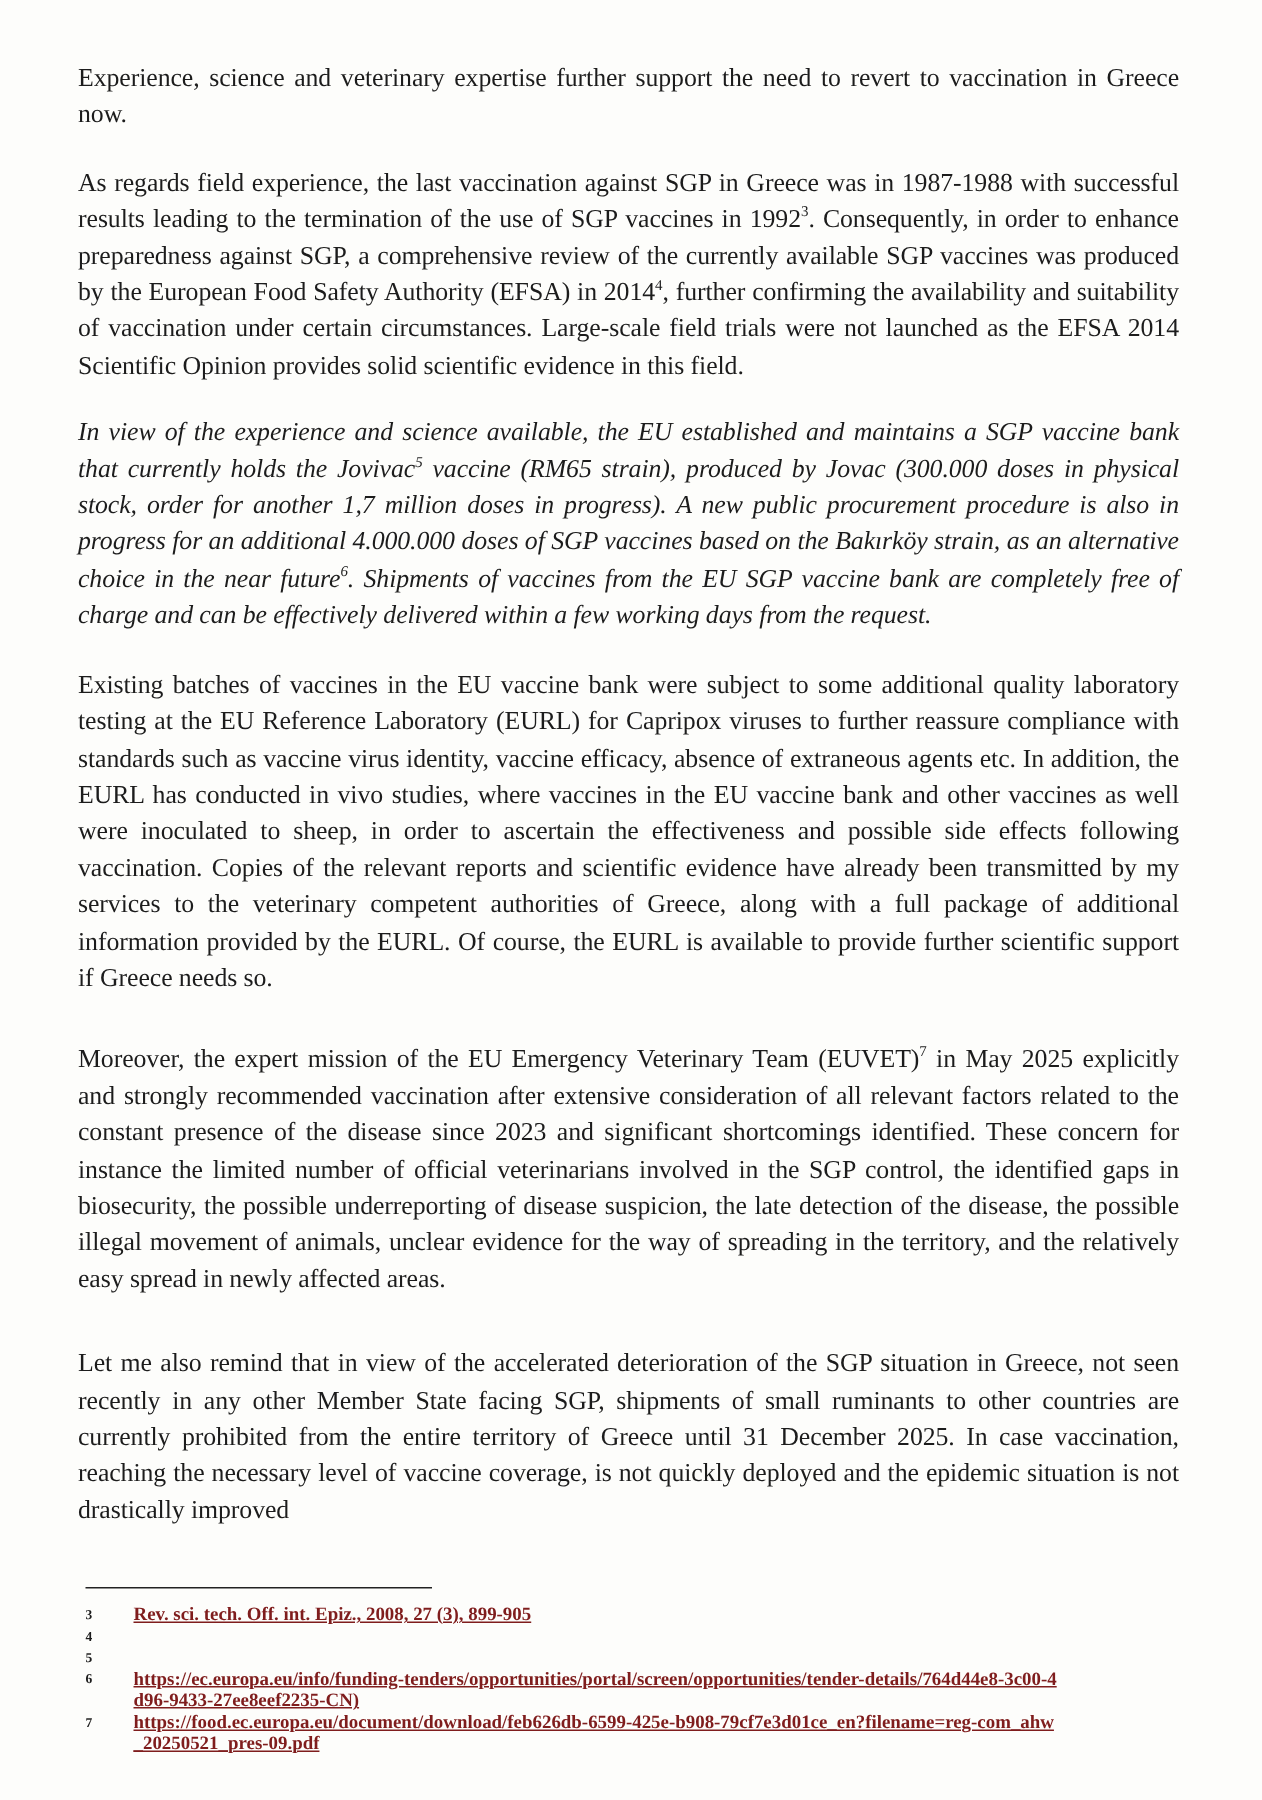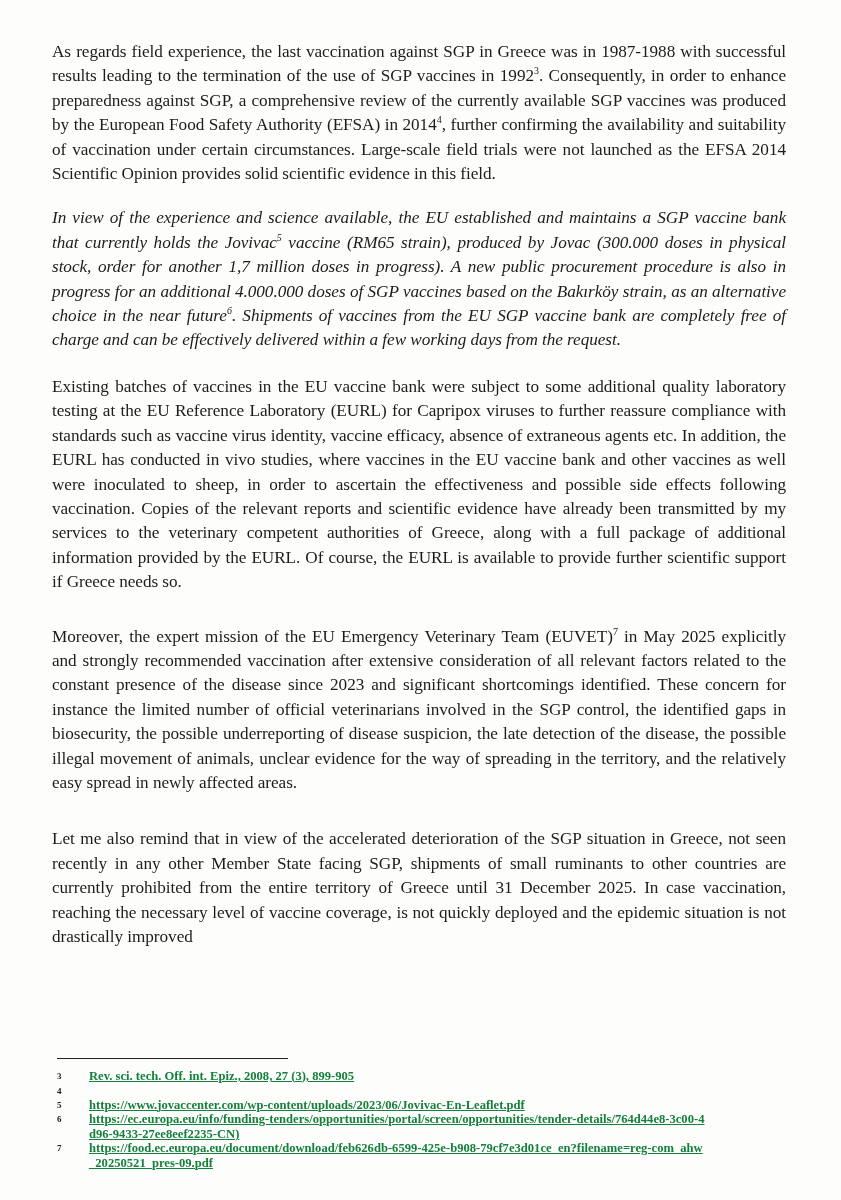--- a/index.html
+++ b/index.html
@@ -58,32 +58,33 @@
       line-height: 14.6px;
     }
     .fn-num {
       width: 32px;
       flex: none;
       font-size: 9px;
       font-weight: bold;
       line-height: 14px;
     }
     .fn-link {
-      color: #15803d;
+      color: #7f1d1d;
       text-decoration: underline;
       text-decoration-thickness: 1px;
       font-weight: bold;
       word-break: break-all;
       cursor: pointer;
     }
   </style>
 </head>
 <body>
 
 <div class="page">
+  <p class="para p1">Experience, science and veterinary expertise further support the need to revert to vaccination in Greece now.</p>
 
   <p class="para p2"><span>As regards field experience, the last vaccination against SGP in Greece was in 1987-1988 with successful results leading to the termination of the use of SGP vaccines in 1992</span><sup>3</sup><span>. Consequently, in order to enhance preparedness against SGP, a comprehensive review of the currently available SGP vaccines was produced by the European Food Safety Authority (EFSA) in 2014</span><sup>4</sup><span>, further confirming the availability and suitability of vaccination under certain circumstances. Large-scale field trials were not launched as the EFSA 2014 Scientific Opinion provides solid scientific evidence in this field.</span></p>
 
   <p class="para p3"><span>In view of the experience and science available, the EU established and maintains a SGP vaccine bank that currently holds the Jovivac</span><sup>5</sup><span> vaccine (RM65 strain), produced by Jovac (300.000 doses in physical stock, order for another 1,7 million doses in progress). A new public procurement procedure is also in progress for an additional 4.000.000 doses of SGP vaccines based on the Bakırköy strain, as an alternative choice in the near future</span><sup>6</sup><span>. Shipments of vaccines from the EU SGP vaccine bank are completely free of charge and can be effectively delivered within a few working days from the request.</span></p>
 
   <p class="para p4">Existing batches of vaccines in the EU vaccine bank were subject to some additional quality laboratory testing at the EU Reference Laboratory (EURL) for Capripox viruses to further reassure compliance with standards such as vaccine virus identity, vaccine efficacy, absence of extraneous agents etc. In addition, the EURL has conducted in vivo studies, where vaccines in the EU vaccine bank and other vaccines as well were inoculated to sheep, in order to ascertain the effectiveness and possible side effects following vaccination. Copies of the relevant reports and scientific evidence have already been transmitted by my services to the veterinary competent authorities of Greece, along with a full package of additional information provided by the EURL. Of course, the EURL is available to provide further scientific support if Greece needs so.</p>
 
   <p class="para p5"><span>Moreover, the expert mission of the EU Emergency Veterinary Team (EUVET)</span><sup>7</sup><span> in May 2025 explicitly and strongly recommended vaccination after extensive consideration of all relevant factors related to the constant presence of the disease since 2023 and significant shortcomings identified. These concern for instance the limited number of official veterinarians involved in the SGP control, the identified gaps in biosecurity, the possible underreporting of disease suspicion, the late detection of the disease, the possible illegal movement of animals, unclear evidence for the way of spreading in the territory, and the relatively easy spread in newly affected areas.</span></p>
 
   <p class="para">Let me also remind that in view of the accelerated deterioration of the SGP situation in Greece, not seen recently in any other Member State facing SGP, shipments of small ruminants to other countries are currently prohibited from the entire territory of Greece until 31 December 2025. In case vaccination, reaching the necessary level of vaccine coverage, is not quickly deployed and the epidemic situation is not drastically improved</p>
@@ -94,21 +95,20 @@
 <div class="footnotes">
   <div class="fn">
     <span class="fn-num">3</span>
     <span class="fn-link">Rev. sci. tech. Off. int. Epiz., 2008, 27 (3), 899-905</span>
   </div>
   <div class="fn">
     <span class="fn-num">4</span>
   </div>
   <div class="fn">
     <span class="fn-num">5</span>
-    <span class="fn-link">https://www.jovaccenter.com/wp-content/uploads/2023/06/Jovivac-En-Leaflet.pdf</span>
   </div>
   <div class="fn">
     <span class="fn-num">6</span>
     <span class="fn-link">https://ec.europa.eu/info/funding-tenders/opportunities/portal/screen/opportunities/tender-details/764d44e8-3c00-4d96-9433-27ee8eef2235-CN)</span>
   </div>
   <div class="fn">
     <span class="fn-num">7</span>
     <span class="fn-link">https://food.ec.europa.eu/document/download/feb626db-6599-425e-b908-79cf7e3d01ce_en?filename=reg-com_ahw_20250521_pres-09.pdf</span>
   </div>
 </div>

